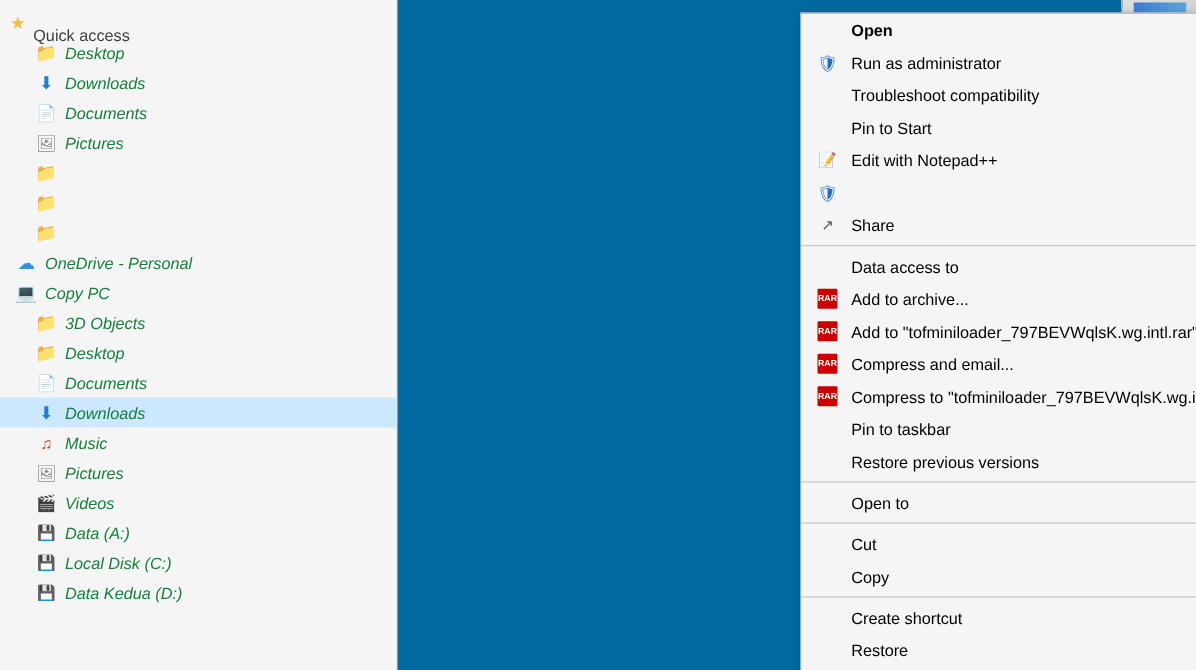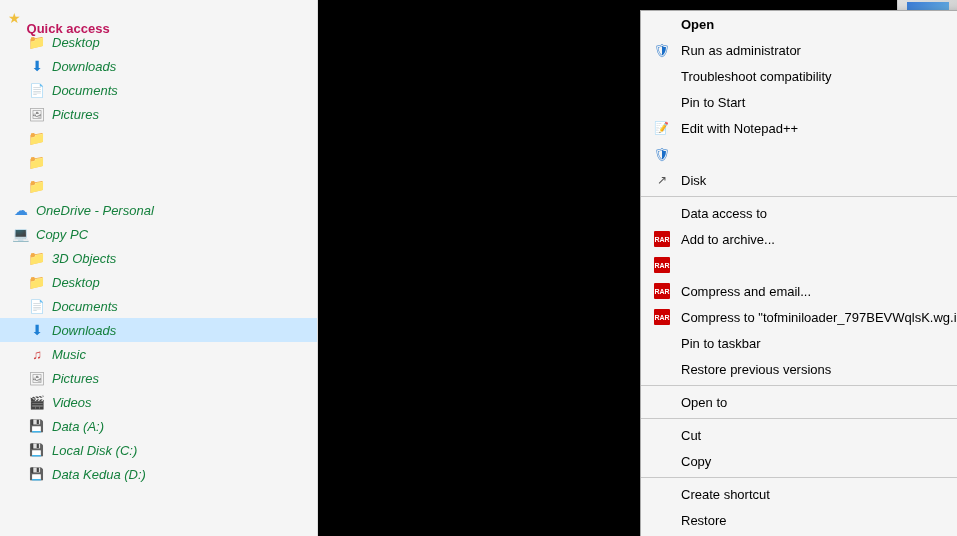--- a/index.html
+++ b/index.html
@@ -62,30 +62,30 @@
     }
 
     .section-header .star-icon {
       color: #f0c040;
       font-size: 14px;
       margin-right: 6px;
     }
 
     .section-header .label {
       font-size: 13px;
-      font-weight: 700;
-      color: #be185d;
+      font-weight: 400;
+      color: #404040;
       margin-top: 20px;
     }
 
     
     .main-area {
       flex: 1;
       position: relative;
-      background: #000000;
+      background: #0369a1;
     }
 
     
     .top-right-thumb {
       position: absolute;
       top: 0;
       right: 0;
       width: 60px;
       height: 110px;
       background: linear-gradient(135deg, #e0e0e0, #c0c0c0);
@@ -320,41 +320,42 @@
       <span class="cm-icon" style="font-size:12px;color:#333">📝</span>
       <span class="label">Edit with Notepad++</span>
     </div>
 
     <div class="cm-item">
       <span class="cm-icon" style="color:#1a6ec8;font-size:13px">🛡</span>
     </div>
 
     <div class="cm-item">
       <span class="cm-icon" style="color:#555;font-size:12px">↗</span>
-      <span class="label">Disk</span>
+      <span class="label">Share</span>
     </div>
 
     <hr class="cm-separator">
 
     <div class="cm-item">
       <span class="label">Data access to</span>
 
     </div>
 
     <div class="cm-item">
       <span class="cm-icon">
         <span style="display:inline-block;width:16px;height:16px;background:#c00;color:#fff;font-size:7px;font-weight:bold;display:flex;align-items:center;justify-content:center;border-radius:1px">RAR</span>
       </span>
       <span class="label">Add to archive...</span>
     </div>
 
     <div class="cm-item">
       <span class="cm-icon">
         <span style="display:inline-block;width:16px;height:16px;background:#c00;color:#fff;font-size:7px;font-weight:bold;display:flex;align-items:center;justify-content:center;border-radius:1px">RAR</span>
       </span>
+      <span class="label">Add to "tofminiloader_797BEVWqlsK.wg.intl.rar"</span>
     </div>
 
     <div class="cm-item">
       <span class="cm-icon">
         <span style="display:inline-block;width:16px;height:16px;background:#c00;color:#fff;font-size:7px;font-weight:bold;display:flex;align-items:center;justify-content:center;border-radius:1px">RAR</span>
       </span>
       <span class="label">Compress and email...</span>
     </div>
 
     <div class="cm-item">

